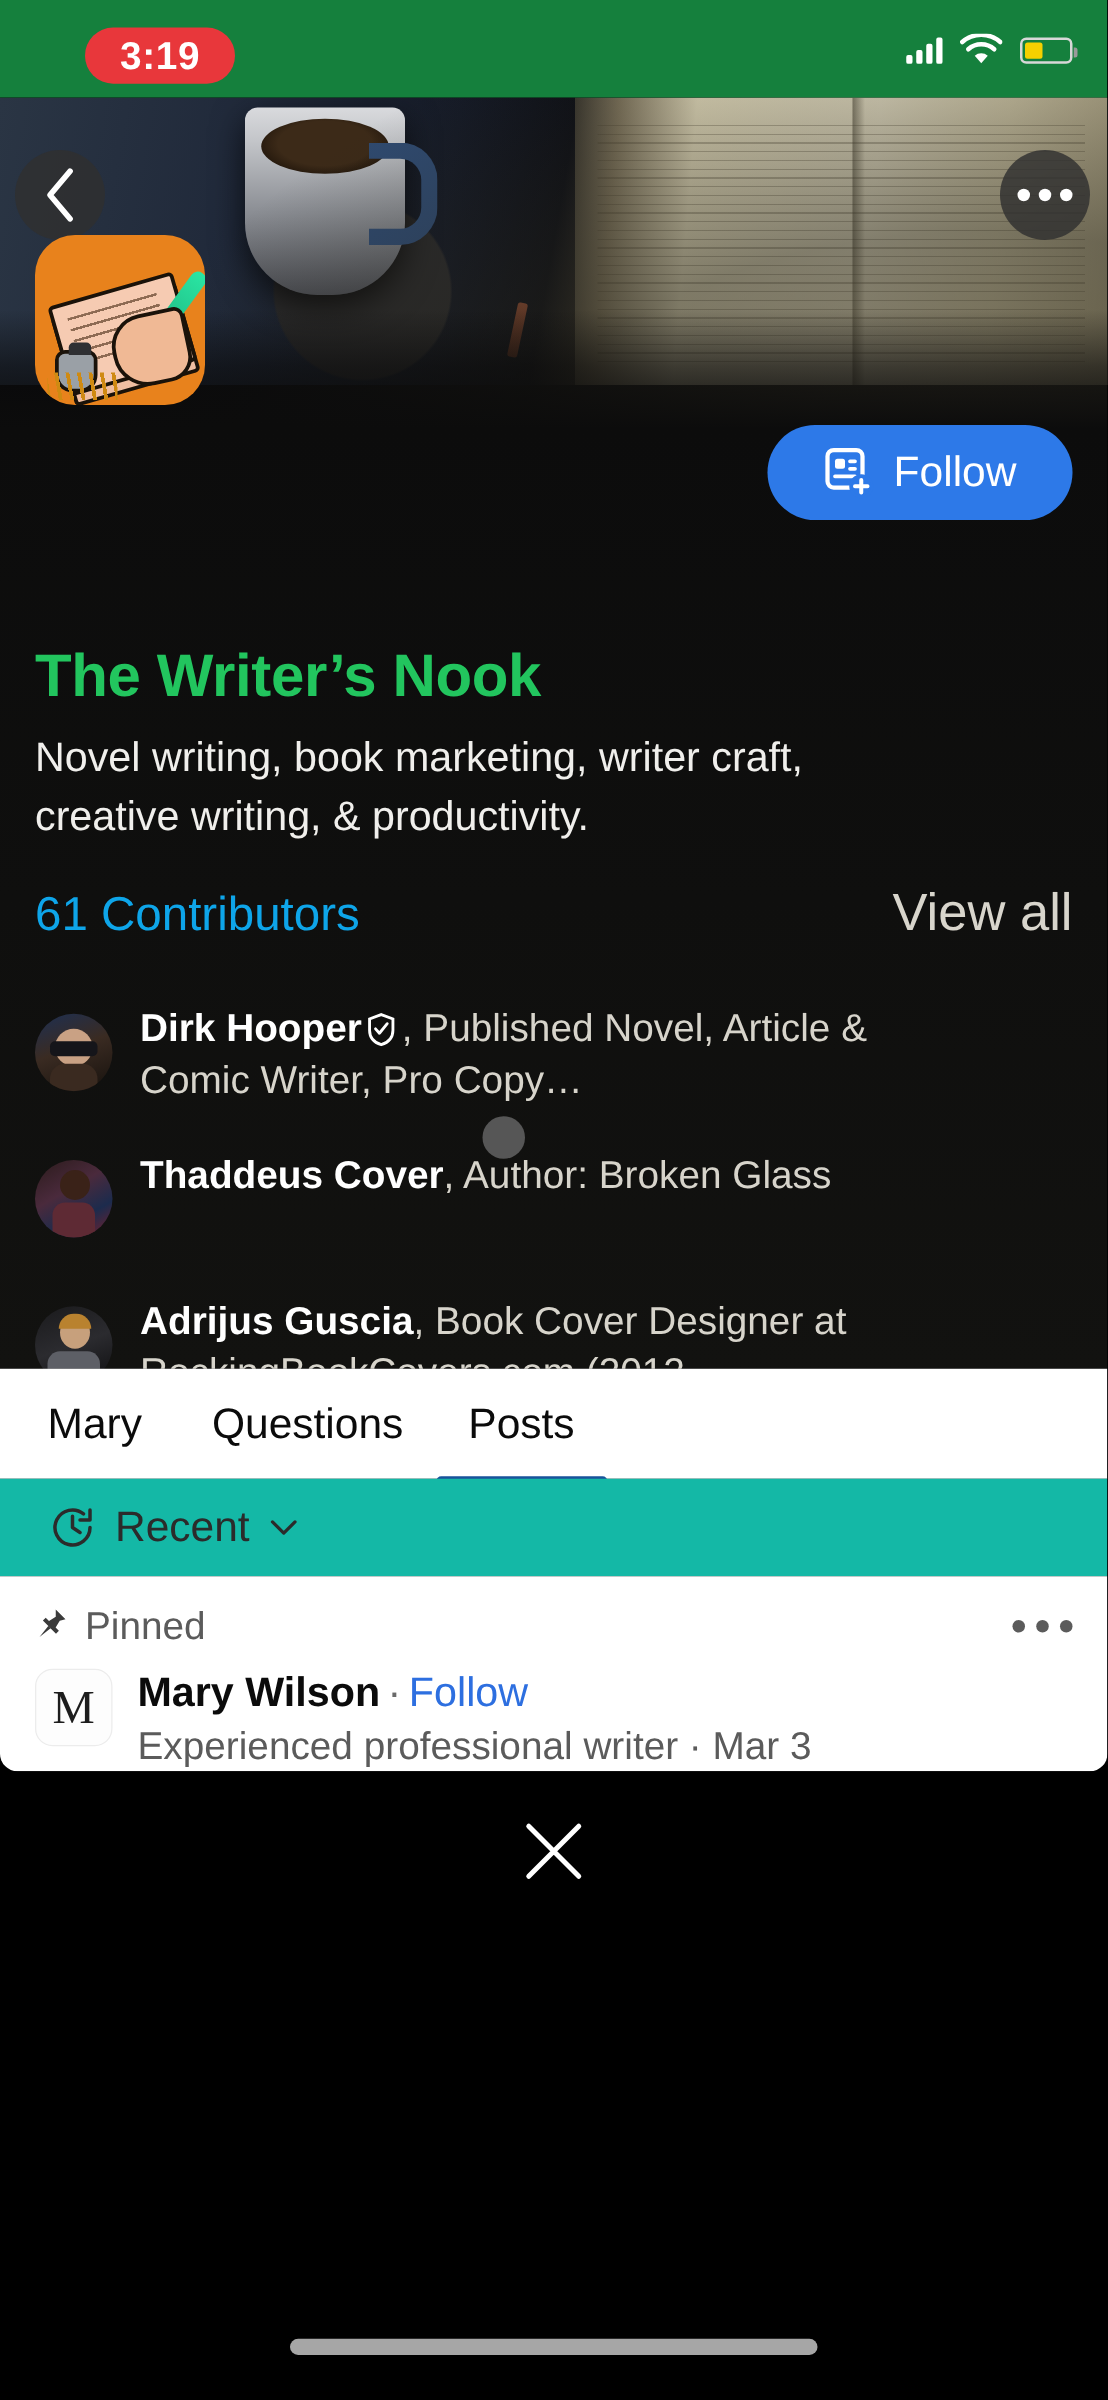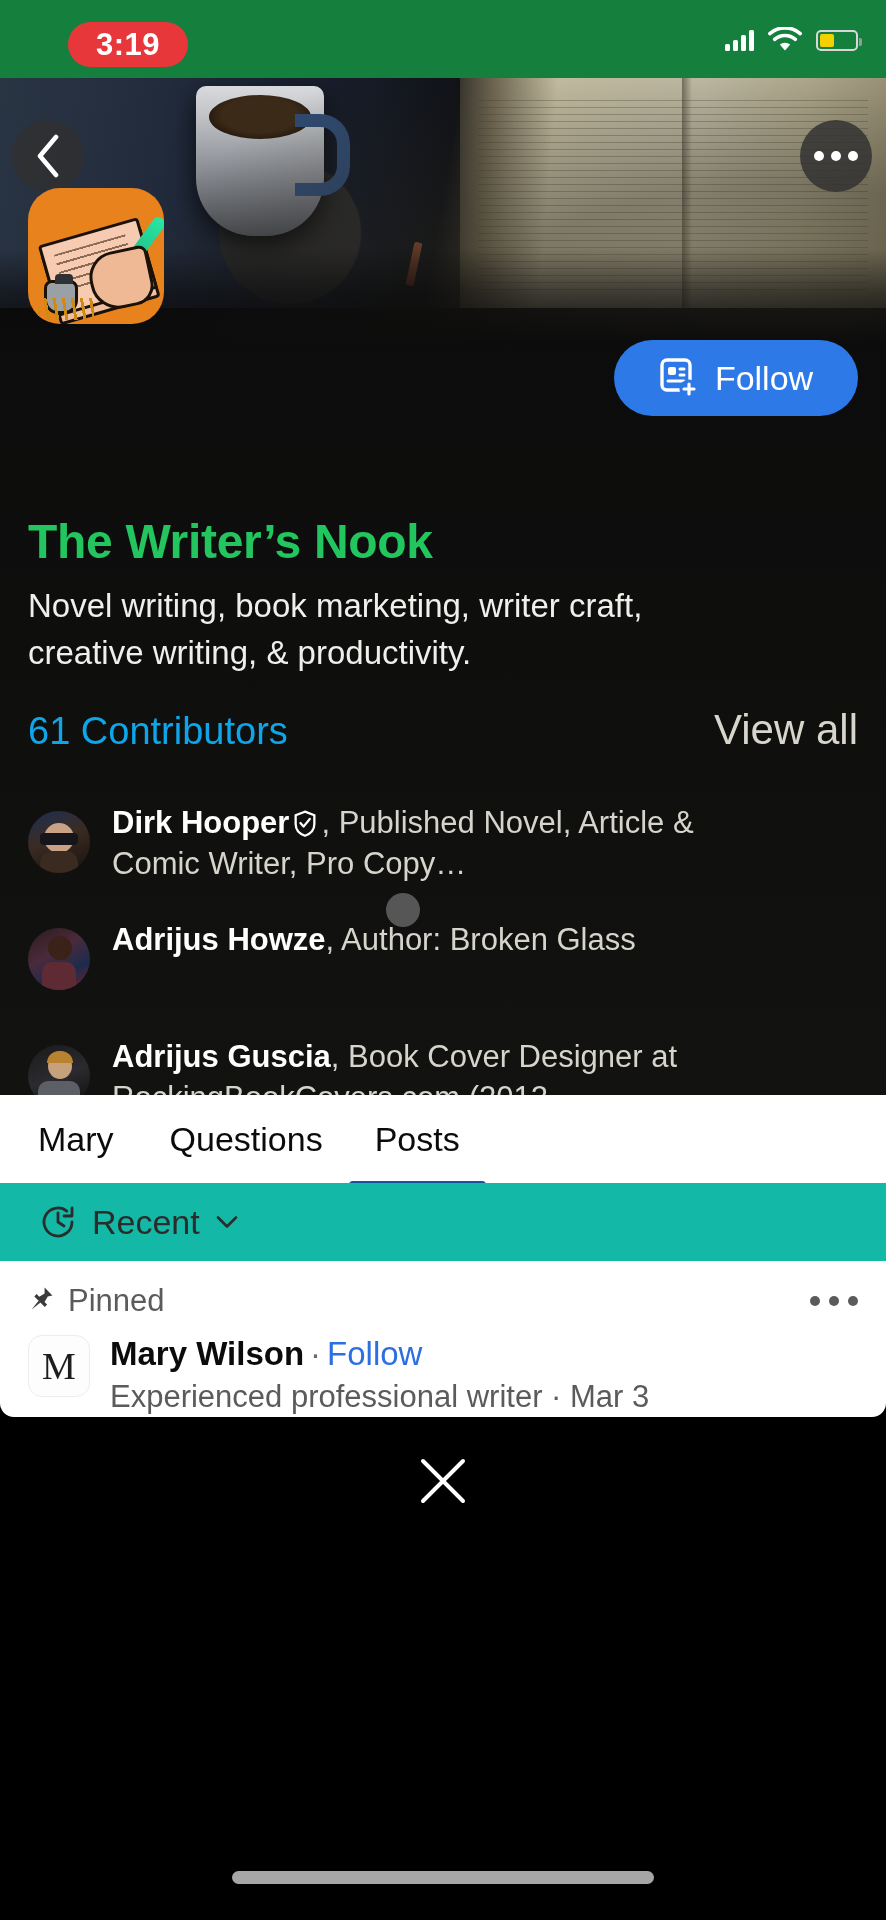--- a/index.html
+++ b/index.html
@@ -375,21 +375,21 @@
                 </svg><span>, Published Novel, Article &amp; Comic Writer, Pro Copy…</span>
             </div>
           </div>
 
           <div class="contrib-row">
             <div class="avatar" style="background:linear-gradient(150deg,#2b1b1b 0%,#4a2a3c 40%,#1c2b4d 70%,#7a1f2a 100%);">
               <div style="position:absolute;left:20px;top:8px;width:24px;height:24px;border-radius:50%;background:#3a2218;"></div>
               <div style="position:absolute;left:14px;top:34px;width:34px;height:28px;background:#5e2a34;border-radius:10px 10px 0 0;"></div>
             </div>
             <div class="contrib-text">
-              <b>Adrijus Howze</b><span>, Author: Broken Glass</span>
+              <b>Thaddeus Cover</b><span>, Author: Broken Glass</span>
             </div>
           </div>
 
           <div class="contrib-row">
             <div class="avatar" style="background:linear-gradient(160deg,#1a1a1c 0%,#2b2b2f 50%,#0e0e10 100%);">
               <div style="position:absolute;left:20px;top:8px;width:24px;height:26px;border-radius:50%;background:#c7a07c;"></div>
               <div style="position:absolute;left:19px;top:6px;width:26px;height:12px;background:#b9822f;border-radius:12px 12px 0 0;"></div>
               <div style="position:absolute;left:10px;top:36px;width:42px;height:26px;background:#5d5f66;border-radius:10px 10px 0 0;"></div>
             </div>
             <div class="contrib-text">

